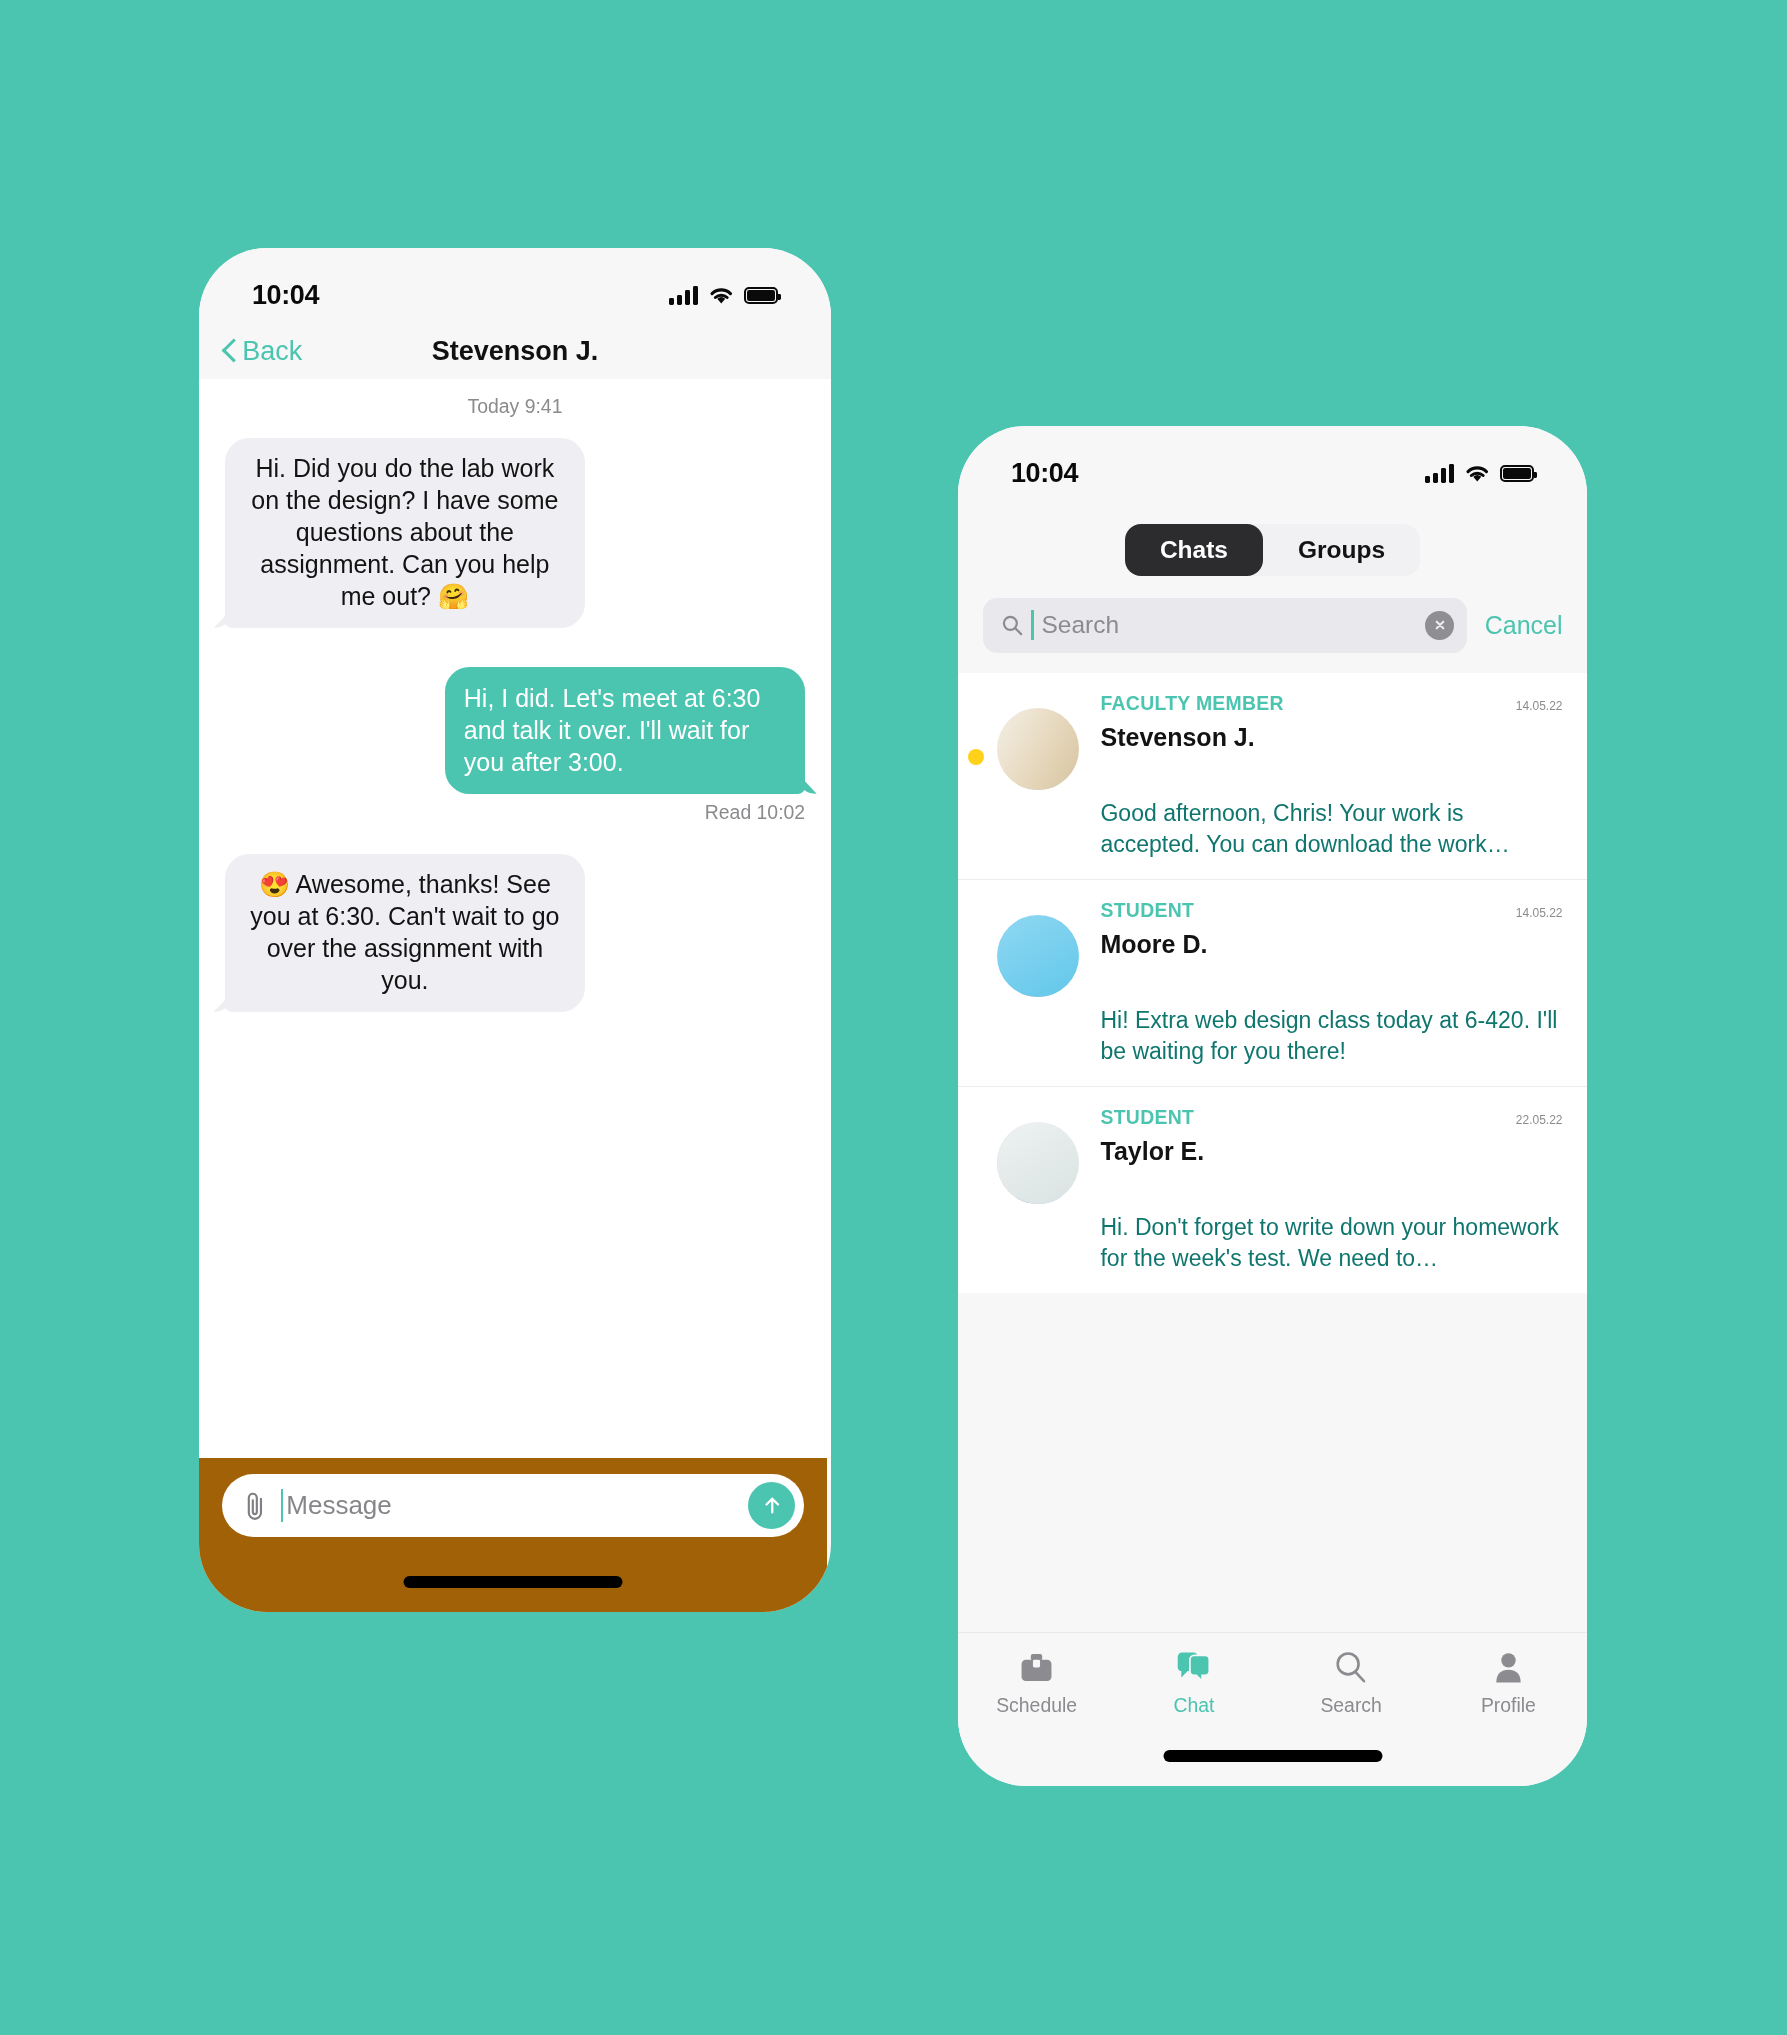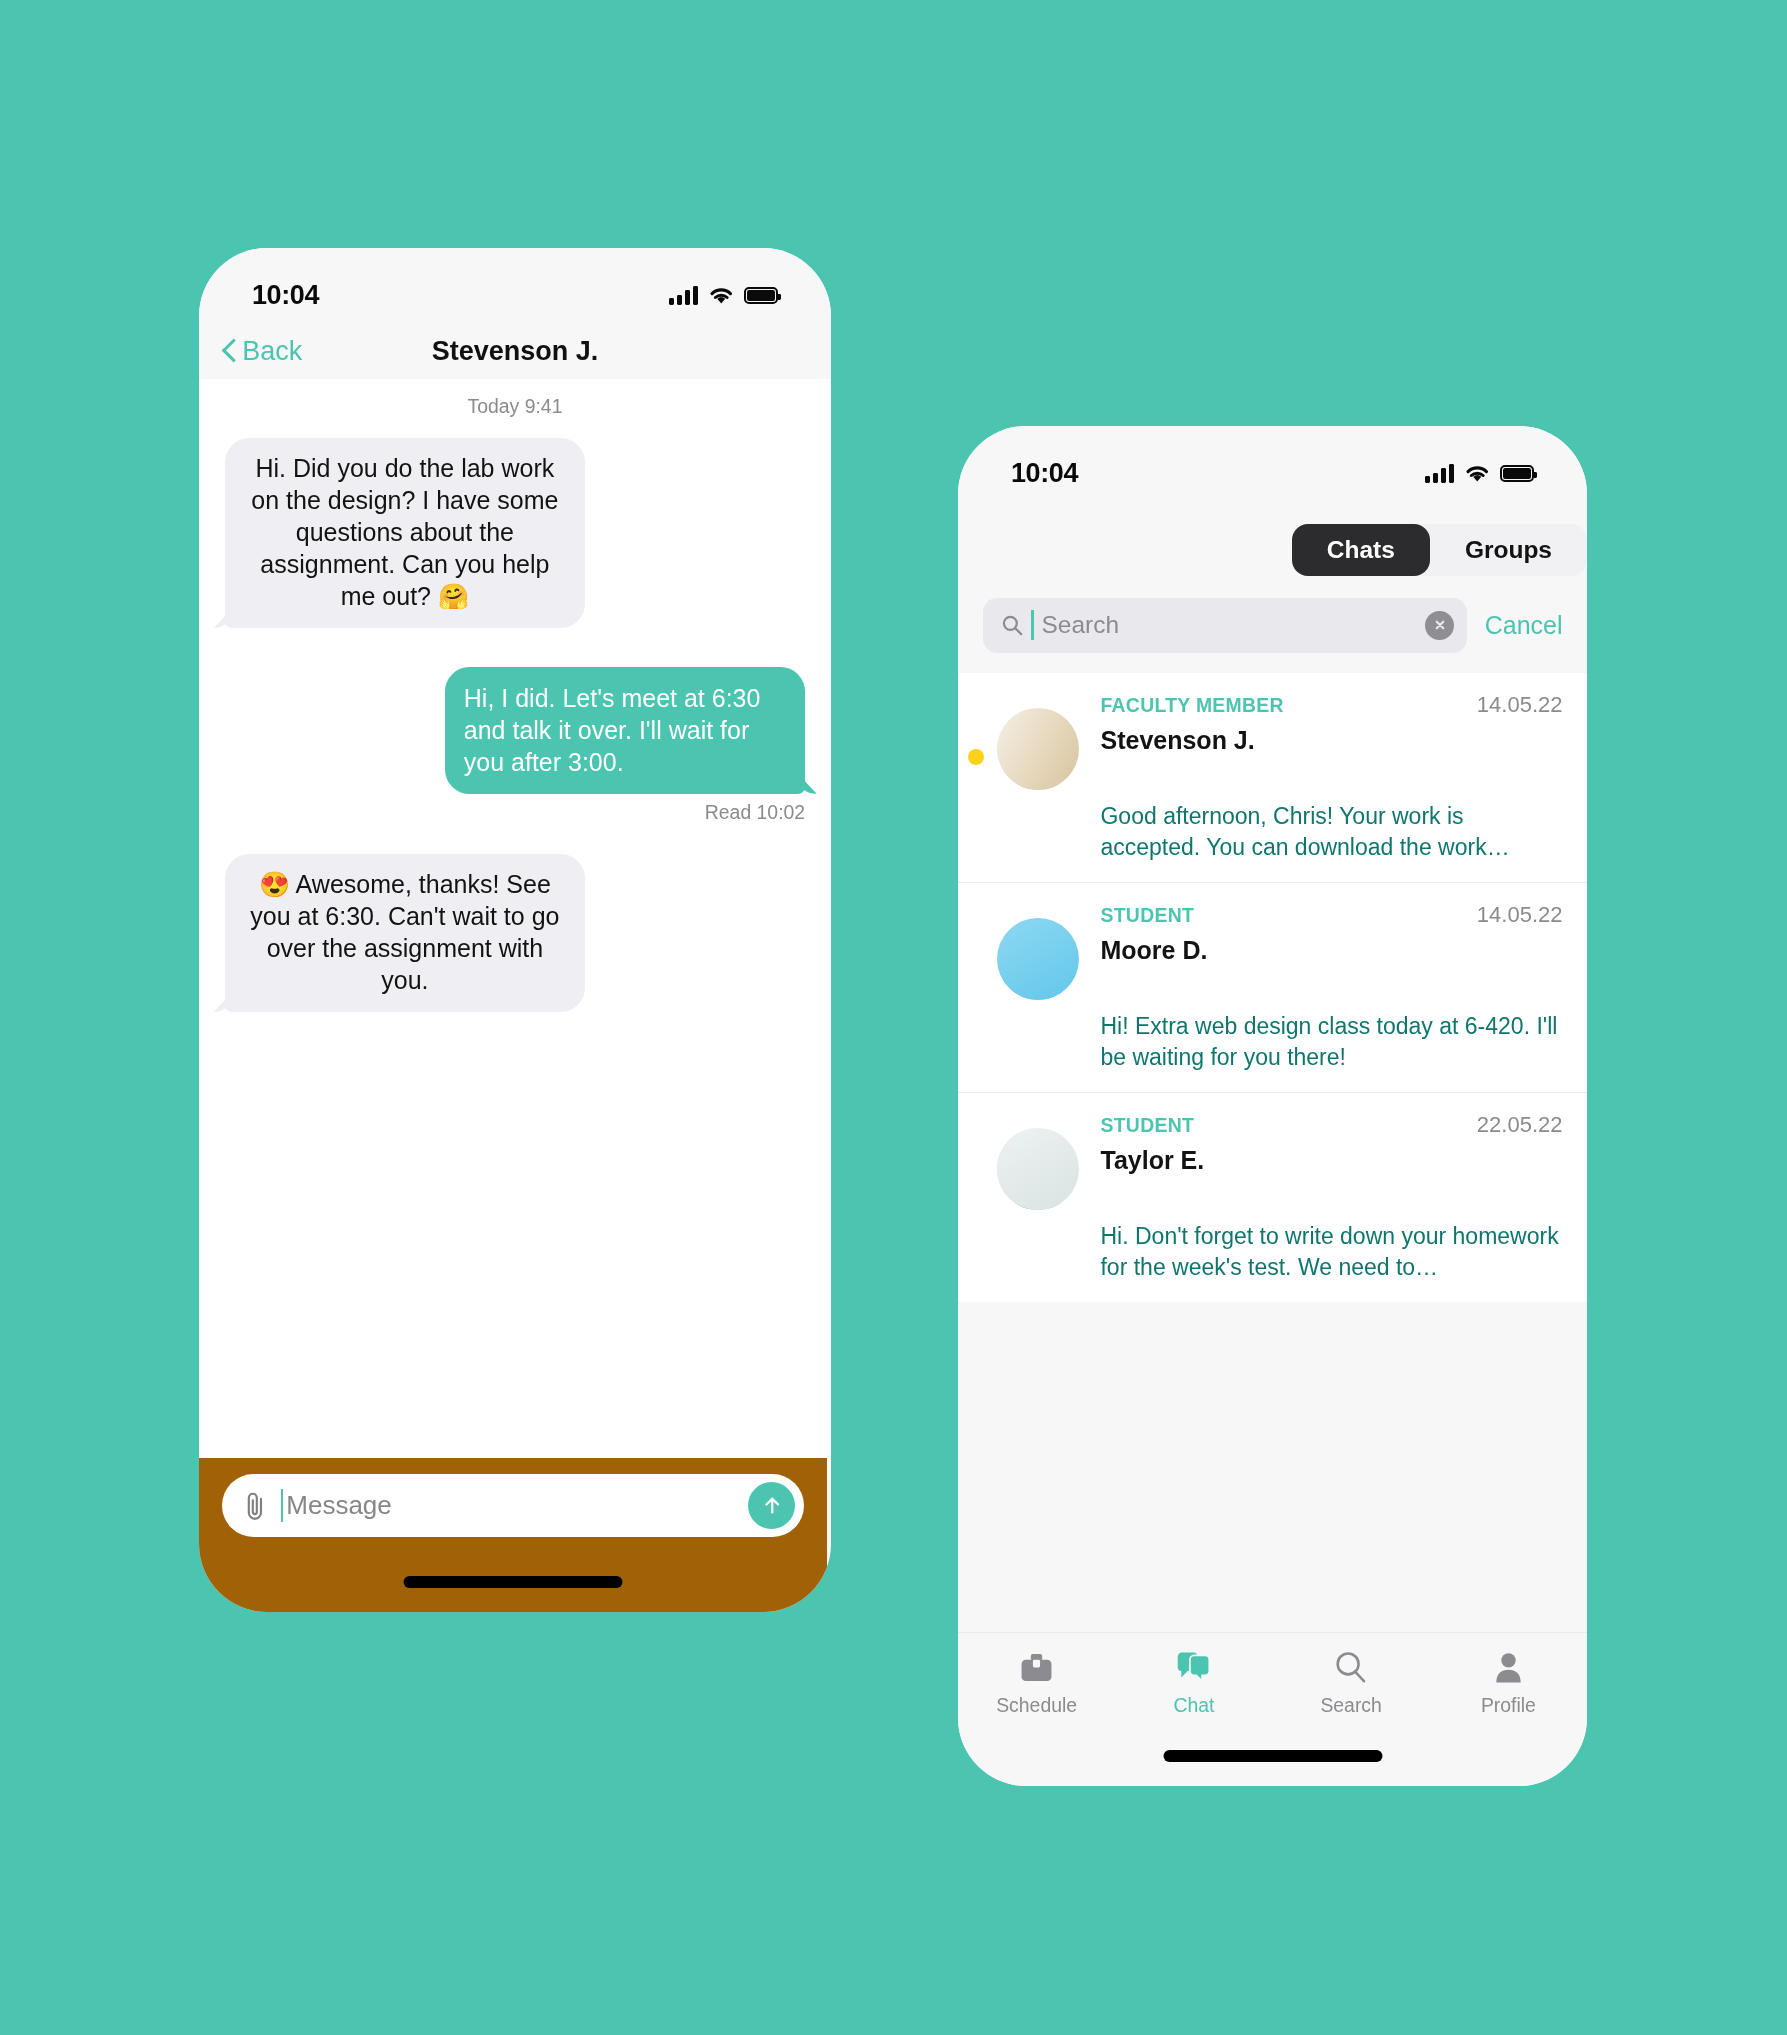--- a/index.html
+++ b/index.html
@@ -181,21 +181,21 @@
   .home-indicator {
     position: absolute; bottom: 24.5px; left: 50%;
     transform: translateX(-50%);
     width: 219px; height: 11.5px;
     background: #000; border-radius: 7.2px;
   }
 
   
   .segwrap {
     padding: 23px 0 0 0;
-    display: flex; justify-content: flex-end;
+    display: flex; justify-content: center;
     background: #f7f7f7;
   }
   .segment {
     display: flex; align-items: center;
     background: #f1f1f4;
     border-radius: 16px;
   }
   .seg-item {
     font-size: 24.5px; font-weight: bold;
     padding: 12.2px 35px;
@@ -250,21 +250,21 @@
     overflow: hidden; position: relative;
   }
   .chat-body { flex: 1 1 auto; min-width: 0; }
   .chat-toprow {
     display: flex; justify-content: space-between; align-items: baseline;
   }
   .chat-role {
     font-size: 19.4px; font-weight: bold; color: #4bc4b0;
     letter-spacing: 0.3px;
   }
-  .chat-date { font-size: 22px; color: #8b8b8e; }
+  .chat-date { font-size: 12px; color: #8b8b8e; }
   .chat-name {
     font-size: 25px; font-weight: bold; color: #131313;
     margin: 8.6px 0 8.6px 0;
   }
   .chat-preview {
     font-size: 23px; color: #0f766e; line-height: 1.32; margin-top: 46px;
   }
   .list-filler { background: #f7f7f7; height: 296px; }
 
   

